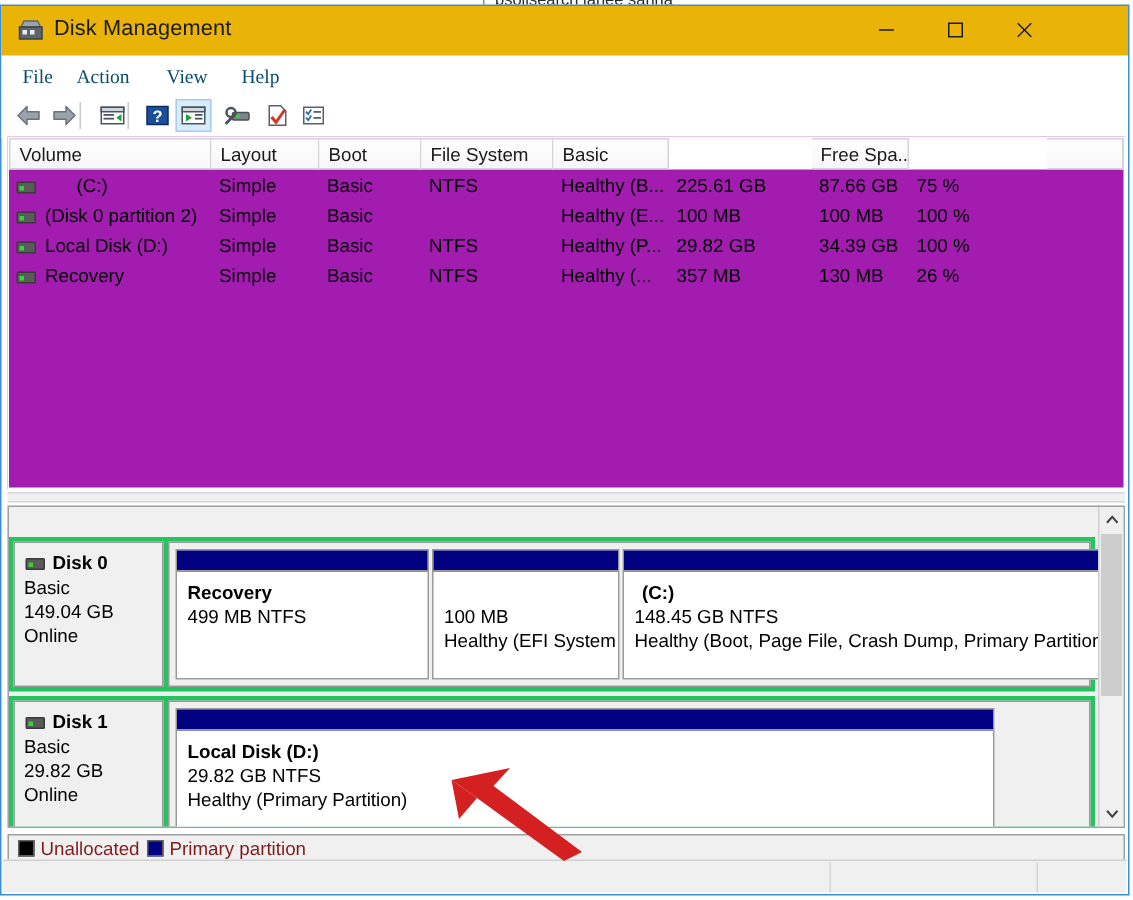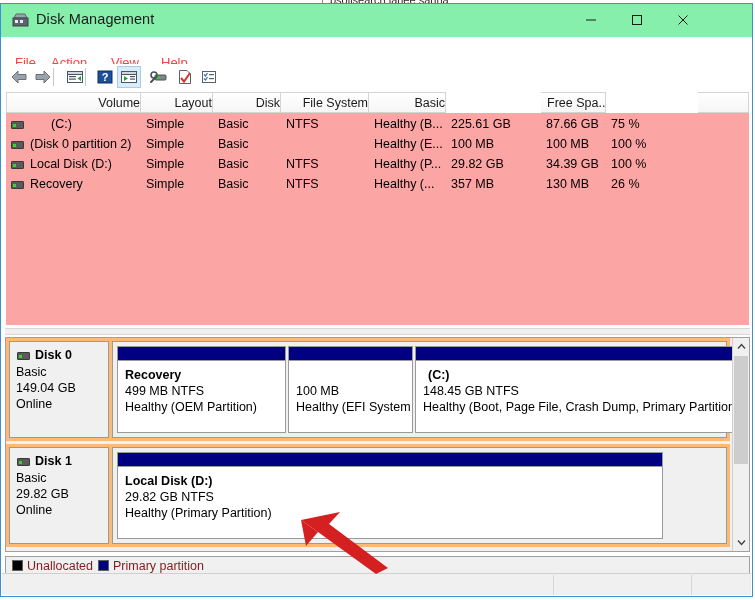--- a/index.html
+++ b/index.html
@@ -46,21 +46,21 @@
     width: 753px; height: 594px;
     border: 1px solid #3b8fd4;
     background: #ffffff;
     box-sizing: border-box;
   }
 
   
   .titlebar {
     position: relative;
     height: 33px;
-    background: #86efac;
+    background: #eab308;
     border-bottom: 1px solid #ffffff;
   }
   .title-icon {
     position: absolute;
     left: 11px; top: 9px;
     width: 17px; height: 14px;
   }
   .title-text {
     position: absolute;
     left: 35px; top: 7px;
@@ -80,25 +80,26 @@
 
   
   .menubar {
     position: relative;
     height: 25px;
     background: #ffffff;
     border-bottom: 1px solid #ffffff;
   }
   .menuitem {
     position: absolute;
-    top: 16px;
+    top: 4px;
     font-size: 13px;
-    color: #ef4444;
+    color: #0c4a6e;
     padding: 1px 6px;
     cursor: default;
+    font-family: Liberation Serif, serif;
   }
 
   
   .toolbar {
     position: relative;
     height: 27px;
     background: #ffffff;
     border-bottom: 1px solid #ffffff;
   }
   .tb-btn {
@@ -117,24 +118,23 @@
     position: absolute;
     top: 4px; width: 1px; height: 18px;
     background: #c8c8c8;
   }
 
   
   .listpane {
     position: absolute;
     left: 4px; top: 87px;
     width: 745px; height: 235px;
-    background: #fca5a5;
+    background: #a21caf;
     border: 1px solid #ffffff;
     box-sizing: border-box;
-    text-align: right;
   }
   .hdr-row {
     position: relative;
     height: 21px;
     background: #ffffff;
   }
   .hdr-cell {
     position: absolute;
     top: 0; height: 21px;
     background: linear-gradient(#ffffff, #f6f6f6);
@@ -201,21 +201,22 @@
     width: 745px; height: 215px;
     background: #f0f0f0;
     border: 1px solid #a0a0a0;
     box-sizing: border-box;
     overflow: hidden;
   }
   .disk-block {
     position: absolute;
     left: 0;
     width: 724px;
-    background: #fdba74;
+    background: #22c55e;
+    margin-top: 20px;
   }
   .disk-info {
     position: absolute;
     left: 3px; top: 3px;
     width: 100px;
     bottom: 3px;
     background: #f0f0f0;
     border: 1px solid #9a9a9a;
     box-sizing: border-box;
     padding: 6px 0 0 6px;
@@ -466,21 +467,21 @@
           <rect x="9" y="5" width="5" height="1.2" fill="#5a6068"></rect>
           <rect x="9" y="9" width="5" height="1.2" fill="#5a6068"></rect>
         </svg>
       </div>
     </div>
 
     <div class="listpane">
       <div class="hdr-row">
         <div class="hdr-cell" style="left:0px;width:135px">Volume</div>
         <div class="hdr-cell" style="left:135px;width:72px">Layout</div>
-        <div class="hdr-cell" style="left:207px;width:68px">Disk</div>
+        <div class="hdr-cell" style="left:207px;width:68px">Boot</div>
         <div class="hdr-cell" style="left:275px;width:88px">File System</div>
         <div class="hdr-cell" style="left:363px;width:77px">Basic</div>
         <div class="hdr-cell" style="left:535px;width:65px">Free Spa...</div>
         <div class="hdr-cell" style="left:692px;width:51px"></div>
       </div>
 
       <div class="list-row" style="top:23px">
         <span class="vol-icon"></span>
         <span class="list-cell" style="left:45px">(C:)</span>
         <span class="list-cell" style="left:140px">Simple</span>
@@ -542,21 +543,20 @@
           <div class="disk-meta">Basic</div>
           <div class="disk-meta">149.04 GB</div>
           <div class="disk-meta">Online</div>
         </div>
         <div class="part-area">
           <div class="partition" style="left:4px;width:169px">
             <div class="part-bar"></div>
             <div class="part-body">
               <div class="part-title">Recovery</div>
               <div>499 MB NTFS</div>
-              <div>Healthy (OEM Partition)</div>
             </div>
           </div>
           <div class="partition" style="left:175px;width:125px">
             <div class="part-bar"></div>
             <div class="part-body">
               <div class="part-title">&nbsp;</div>
               <div>100 MB</div>
               <div>Healthy (EFI System P</div>
             </div>
           </div>

